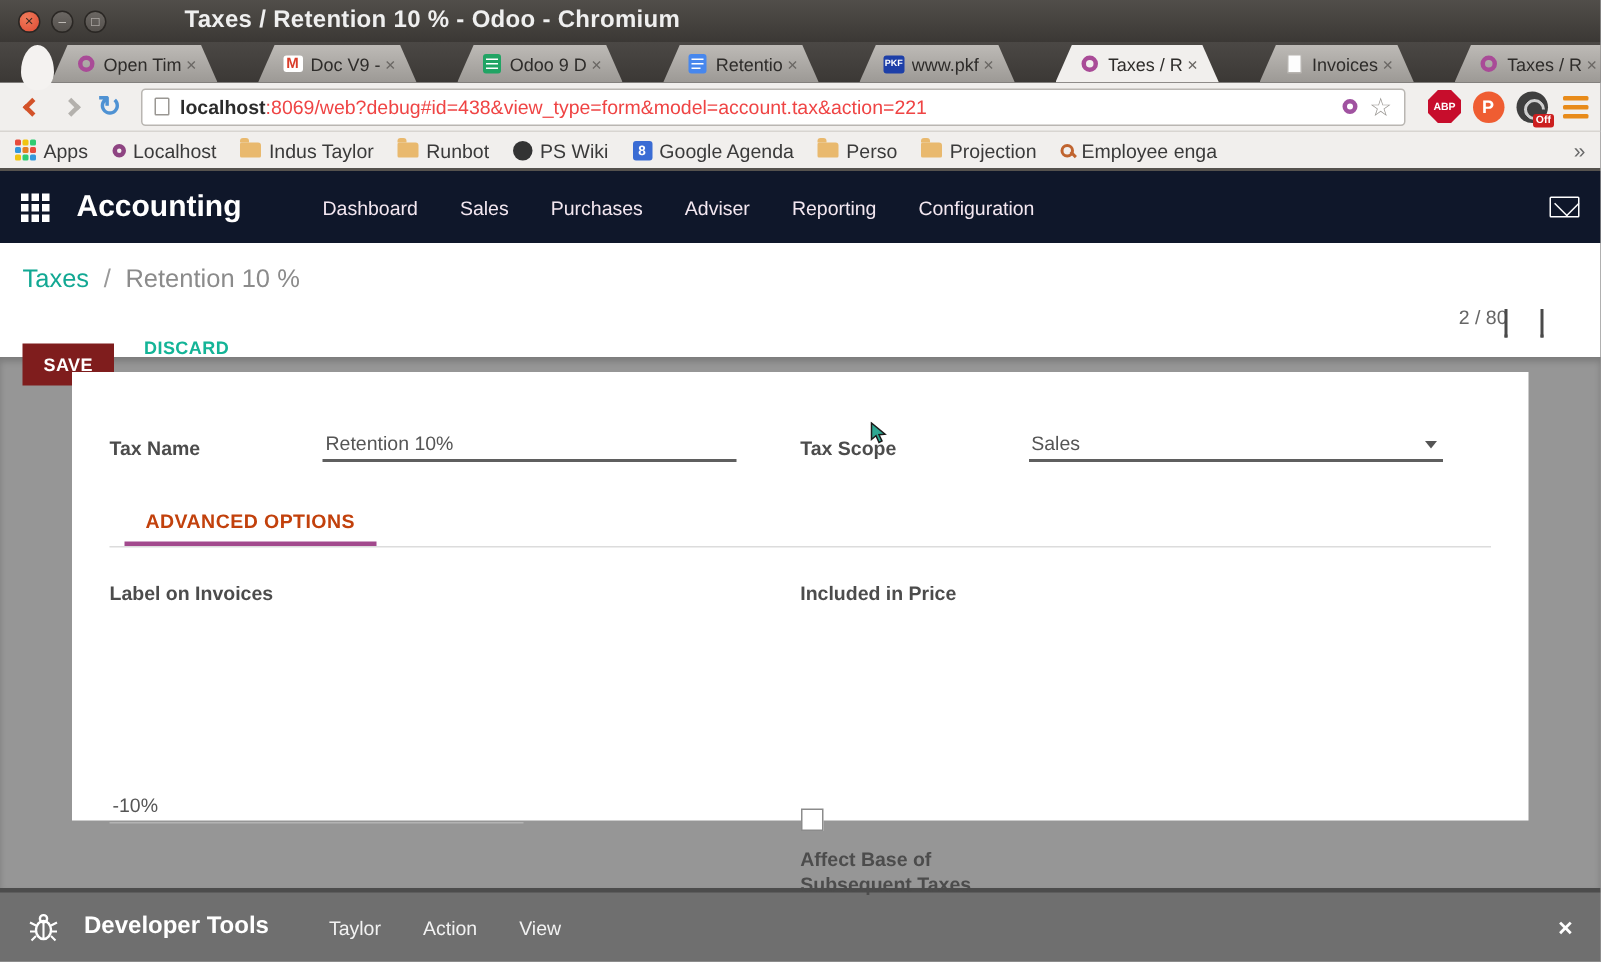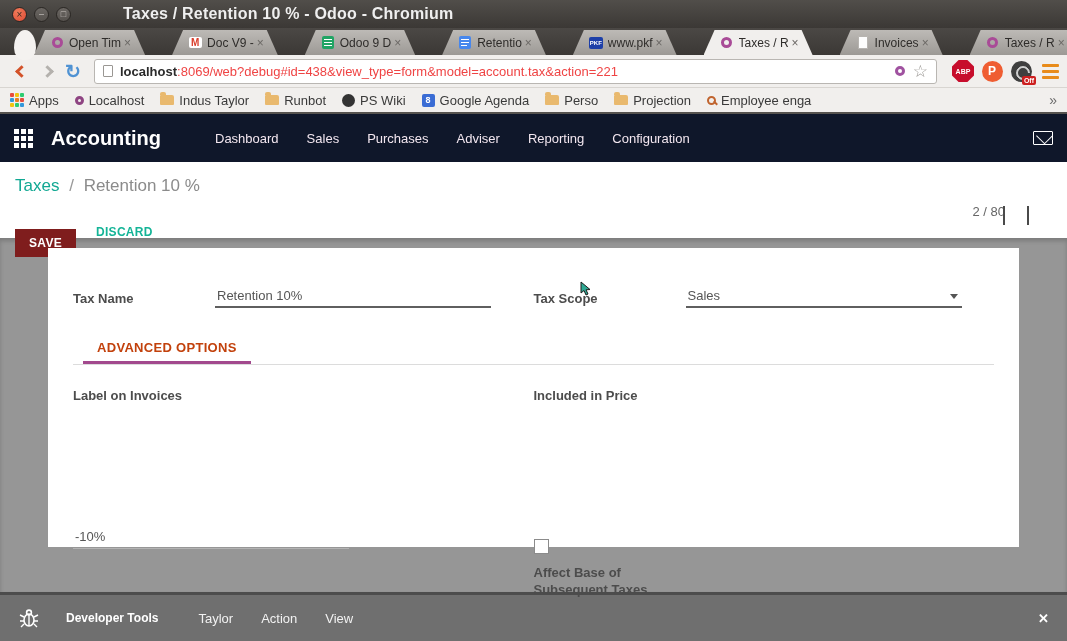--- a/index.html
+++ b/index.html
@@ -113,21 +113,21 @@
   .notebook-tabs { display:flex; margin-top:22px; border-bottom:1px solid #dcdcdc; padding-left:10px; }
   .ntab { font-size:13px; font-weight:bold; letter-spacing:.3px; padding:10px 14px 9px; cursor:pointer; }
   .ntab.inactive { color:#b3b3b3; }
   .ntab.active { color:#c2410c; border-bottom:3px solid #a2498d; padding-bottom:6px; }
   .fields-zone { margin-top:22px; }
   .frow { margin-bottom:10px; display:flex; align-items:flex-start;flex-direction:column; }
   .cursor-art { position:absolute; left:46px; top:-7px; }
 
   
   .devtools { height:49px; background:#6f6f6f; border-top:3px solid #4c4c4c; display:flex; align-items:center; padding:0 18px; }
-  .devtitle { color:#fff; font-size:12px; font-weight:bold; margin:0 30px 0 26px; }
+  .devtitle { color:#fff; font-size:16px; font-weight:bold; margin:0 30px 0 16px; }
   .devmenu { display:flex; gap:8px; }
   .devmenu .mi { color:#f2f2f2; font-size:13px; padding:6px 10px; cursor:pointer; }
   .devclose { margin-left:auto; color:#fff; font-size:13px; font-weight:bold; cursor:pointer; }
 </style>
 </head>
 <body>
 
 <div class="titlebar">
   <div class="winbtns">
     <div class="winbtn close">×</div>

